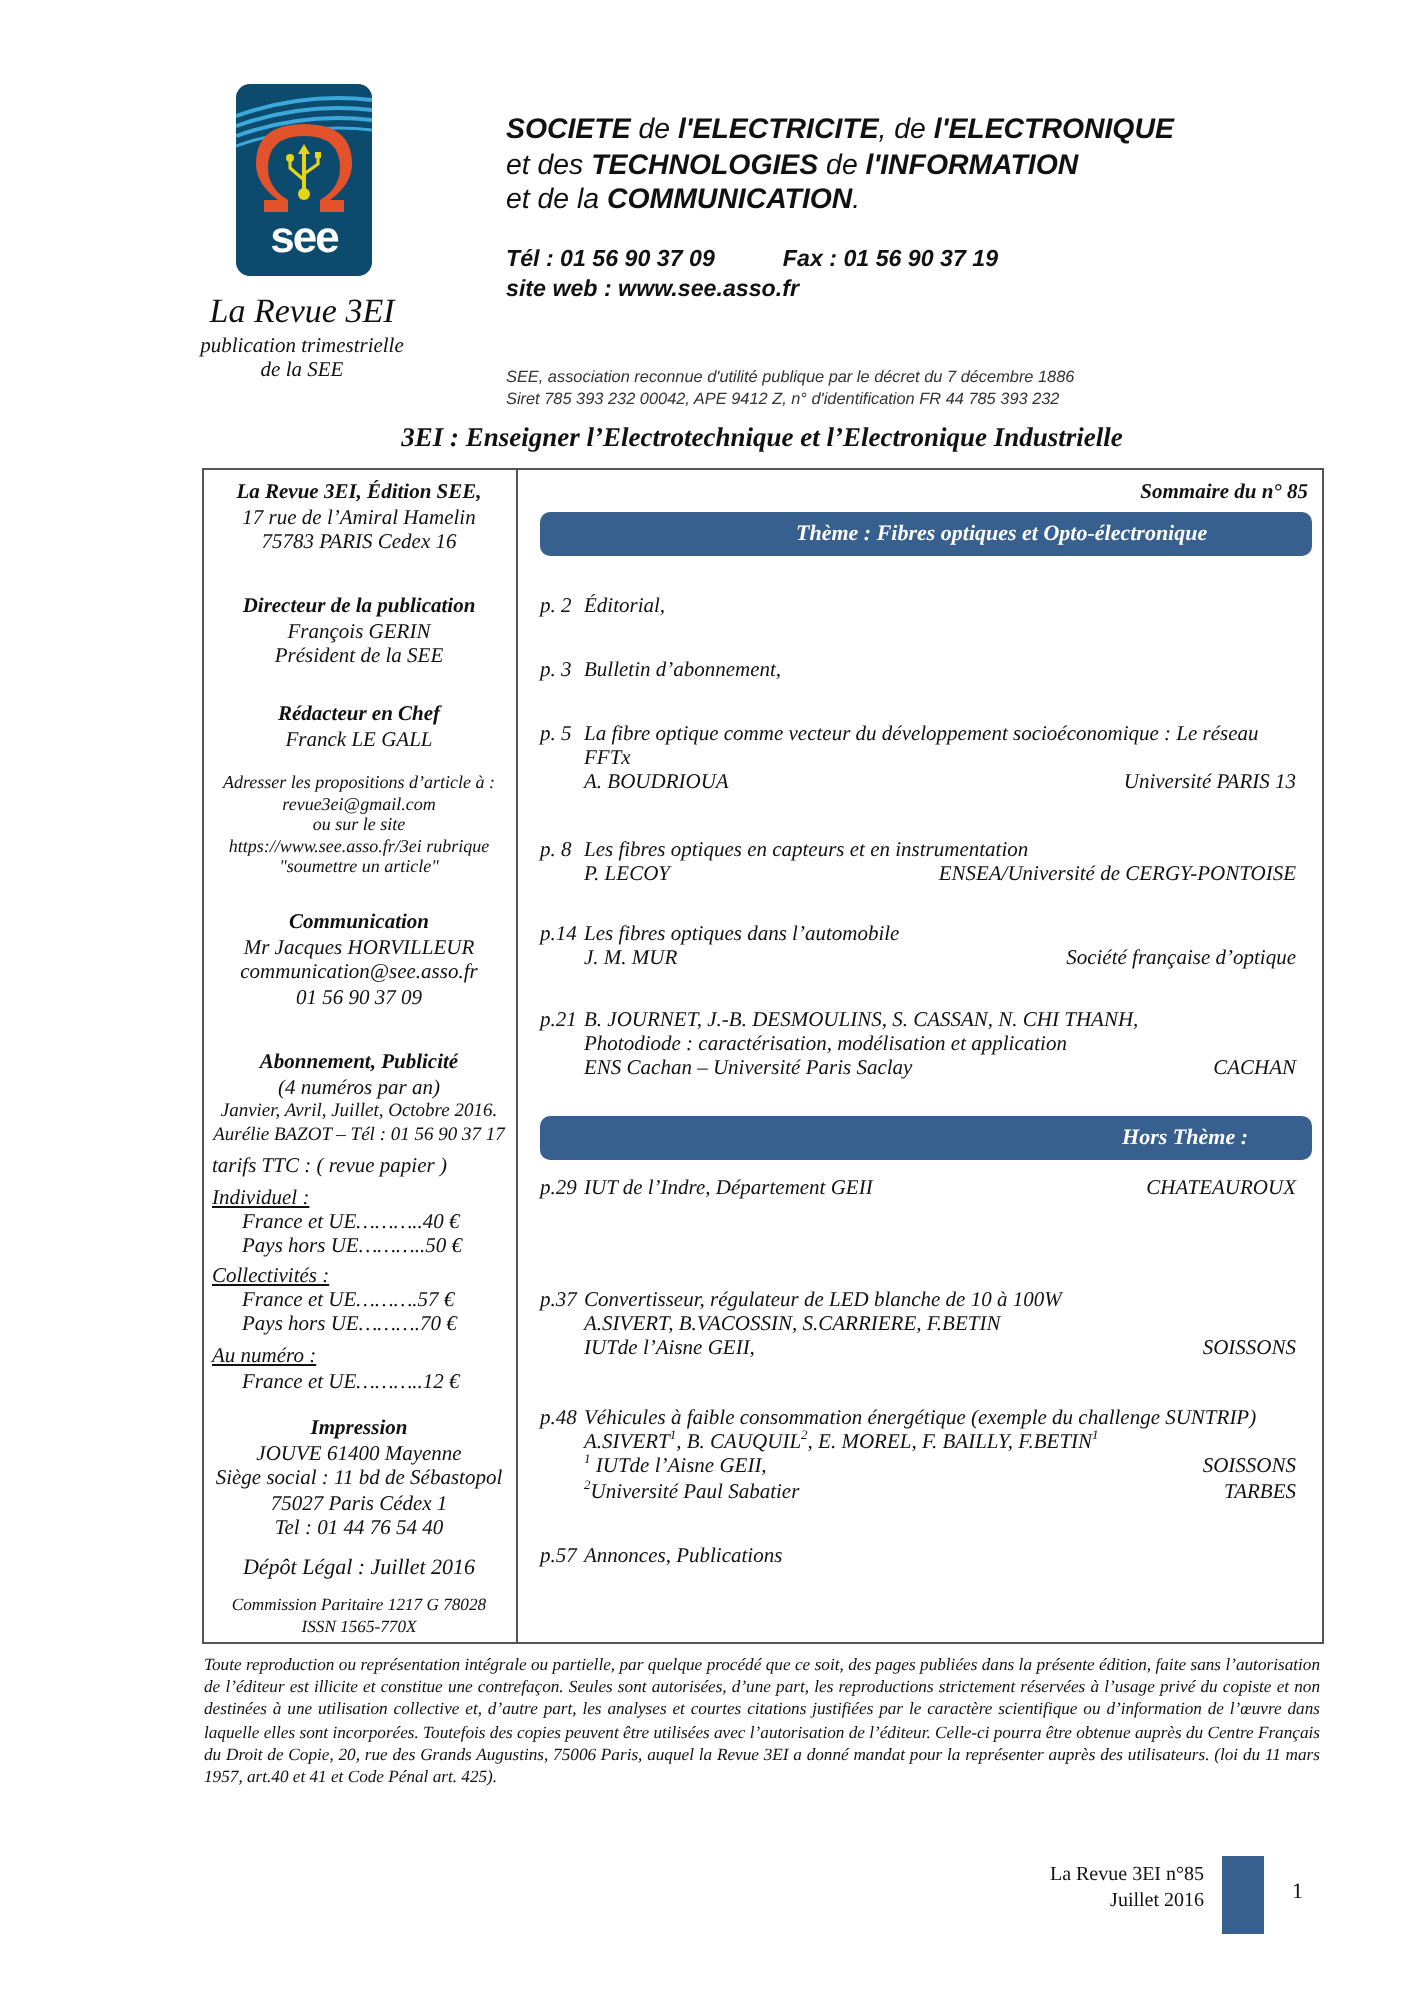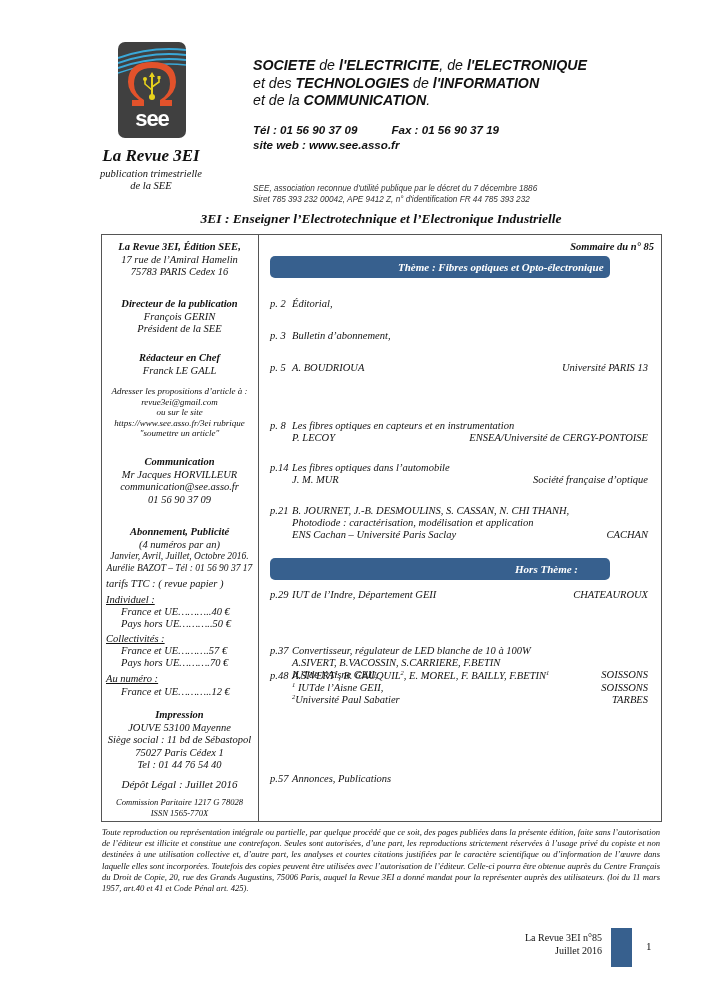--- a/index.html
+++ b/index.html
@@ -1,40 +1,40 @@
 <!DOCTYPE html>
 <html><head>
 <meta charset="utf-8">
 <style>
   html, body { margin:0; padding:0; background:#ffffff; }
   body { width:707px; height:1000px; position:relative; overflow:hidden; color:#111; font-family:"Liberation Serif", serif; }
   .abs { position:absolute; }
   
-  #logo { left:118px; top:42px; width:68px; height:96px; background:#404040; border-radius:7px; overflow:hidden; }
+  #logo { left:118px; top:42px; width:68px; height:96px; background:#0c4a6e; border-radius:7px; overflow:hidden; }
   #logo .see { position:absolute; left:0; right:0; bottom:6px; text-align:center; color:#fff; font-family:"Liberation Sans", sans-serif; font-weight:bold; font-size:22px; letter-spacing:-1px; }
-  #revue-title { left:96px; top:146px; width:110px; text-align:center; font-style:italic; font-weight:bold; font-size:17px; }
+  #revue-title { left:96px; top:146px; width:110px; text-align:center; font-style:italic; font-weight:normal; font-size:17px; }
   #revue-sub { left:90px; top:168px; width:122px; text-align:center; font-style:italic; font-size:10.5px; line-height:12px; }
   
   #society { left:253px; top:57px; font-family:"Liberation Sans", sans-serif; font-style:italic; font-weight:bold; font-size:14.2px; line-height:17.5px; }
   #society .n { font-weight:normal; }
   #addr { left:253px; top:123px; font-family:"Liberation Sans", sans-serif; font-style:italic; font-weight:bold; font-size:11.6px; line-height:14.5px; }
   #legal { left:253px; top:183px; font-family:"Liberation Sans", sans-serif; font-style:italic; font-size:8.2px; line-height:11px; color:#333; }
   #tagline { left:0; width:707px; top:211px; text-align:center; font-style:italic; font-weight:bold; font-size:13.5px; padding-left:55px; box-sizing:border-box; }
   
   #table { left:101px; top:234px; width:561px; height:588px; border:1px solid #555; box-sizing:border-box; }
   #colsep { left:258px; top:234px; width:1px; height:588px; background:#555; }
   
   .lc { position:absolute; left:101px; width:157px; text-align:center; font-style:italic; font-size:10.5px; line-height:12.5px; }
   .lc .b { font-weight:bold; }
   .lc .sm { font-size:9px; line-height:10.5px; }
   .tarif { position:absolute; font-style:italic; font-size:10.5px; line-height:12.5px; white-space:nowrap; }
   .u { text-decoration:underline; }
   
   #sommaire { left:270px; top:241px; width:384px; text-align:right; font-style:italic; font-weight:bold; font-size:10.5px; }
-  .banner { position:absolute; left:270px; width:340px; height:22px; background:#37608e; border-radius:5px; color:#fff; font-style:italic; font-weight:bold; font-size:11px; line-height:22px; box-sizing:border-box; }
+  .banner { position:absolute; left:270px; width:386px; height:22px; background:#37608e; border-radius:5px; color:#fff; font-style:italic; font-weight:bold; font-size:11px; line-height:22px; box-sizing:border-box; }
   .entry { position:absolute; left:270px; width:378px; font-style:italic; font-size:10.5px; line-height:12.2px; }
   .entry .pg { position:absolute; left:0; top:0; width:22px; }
   .entry .body { margin-left:22px; }
   .entry .row { display:flex; justify-content:space-between; }
   sup { font-size:6.5px; line-height:0; }
   
   #copyright { left:102px; top:827px; width:558px; font-style:italic; font-size:8.6px; line-height:11.2px; text-align:justify; }
   #footer-revue { left:490px; top:932px; width:112px; text-align:right; font-size:10px; line-height:12.5px; }
   #footer-bar { left:611px; top:928px; width:21px; height:39px; background:#37608e; }
   #footer-page { left:646px; top:940px; font-size:11px; }
@@ -130,21 +130,21 @@
 <div class="tarif" style="left:121px;top:606px"><span>France et UE</span>………..<span>40 €</span></div>
 <div class="tarif" style="left:121px;top:618px"><span>Pays hors UE</span>………..<span>50 €</span></div>
 <div class="tarif u" style="left:106px;top:633px">Collectivités :</div>
 <div class="tarif" style="left:121px;top:645px"><span>France et UE</span>……….<span>57 €</span></div>
 <div class="tarif" style="left:121px;top:657px"><span>Pays hors UE</span>……….<span>70 €</span></div>
 <div class="tarif u" style="left:106px;top:673px">Au numéro :</div>
 <div class="tarif" style="left:121px;top:686px"><span>France et UE</span>………..<span>12 €</span></div>
 
 <div class="lc" style="top:709px">
   <div class="b">Impression</div>
-  <div>JOUVE 53100 Mayenne</div>
+  <div>JOUVE 61400 Mayenne</div>
   <div>Siège social : 11 bd de Sébastopol</div>
   <div>75027 Paris Cédex 1</div>
   <div>Tel : 01 44 76 54 40</div>
 </div>
 
 <div class="lc b" style="top:778px;font-size:11px">Dépôt Légal : Juillet 2016</div>
 <div class="lc b" style="top:797px;font-size:8.6px;line-height:10.5px">
   <div>Commission Paritaire 1217 G 78028</div>
   <div>ISSN 1565-770X</div>
 </div>
@@ -162,20 +162,21 @@
 </div>
 <div class="entry" style="top:330px">
   <span class="pg">p. 3</span>
   <div class="body">
       <div>Bulletin d’abonnement,</div>
     </div>
 </div>
 <div class="entry" style="top:362px">
   <span class="pg">p. 5</span>
   <div class="body">
+    <div>La fibre optique comme vecteur du développement socioéconomique : Le réseau FFTx</div>
     <div class="row">
         <span>A. BOUDRIOUA</span>
         <span>Université PARIS 13</span>
       </div>
   </div>
 </div>
 <div class="entry" style="top:420px">
   <span class="pg">p. 8</span>
   <div class="body">
     <div>Les fibres optiques en capteurs et en instrumentation</div>
@@ -224,23 +225,24 @@
   <span class="pg">p.37</span>
   <div class="body">
     <div>Convertisseur, régulateur de LED blanche de 10 à 100W</div>
     <div>A.SIVERT, B.VACOSSIN, S.CARRIERE, F.BETIN</div>
     <div class="row">
         <span>IUTde l’Aisne GEII,</span>
         <span>SOISSONS</span>
       </div>
   </div>
 </div>
-<div class="entry" style="top:670px">
+<div class="entry" style="top:704px">
   <span class="pg">p.48</span>
   <div class="body">
+    <div style="white-space:nowrap">Véhicules à faible consommation énergétique (exemple du challenge SUNTRIP)</div>
     <div><span>A.SIVERT</span><sup>1</sup><span>, B. CAUQUIL</span><sup>2</sup><span>, E. MOREL, F. BAILLY, F.BETIN</span><sup>1</sup></div>
     <div class="row">
         <span><sup>1</sup><span> IUTde l’Aisne GEII,</span></span>
         <span>SOISSONS</span>
       </div>
     <div class="row">
         <span><sup>2</sup><span>Université Paul Sabatier</span></span>
         <span>TARBES</span>
       </div>
   </div>

